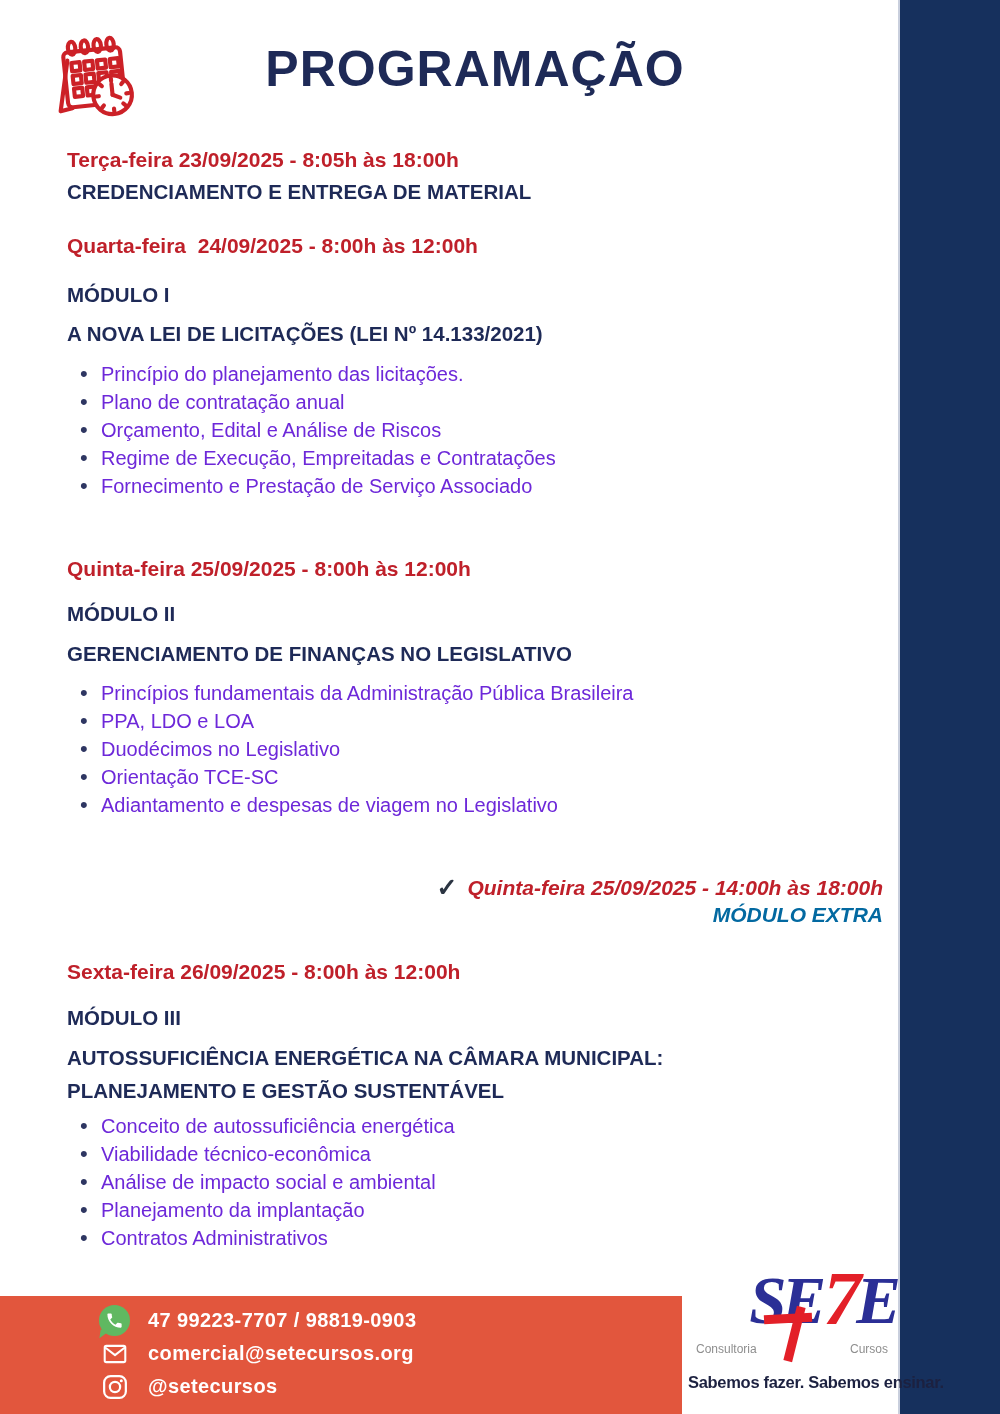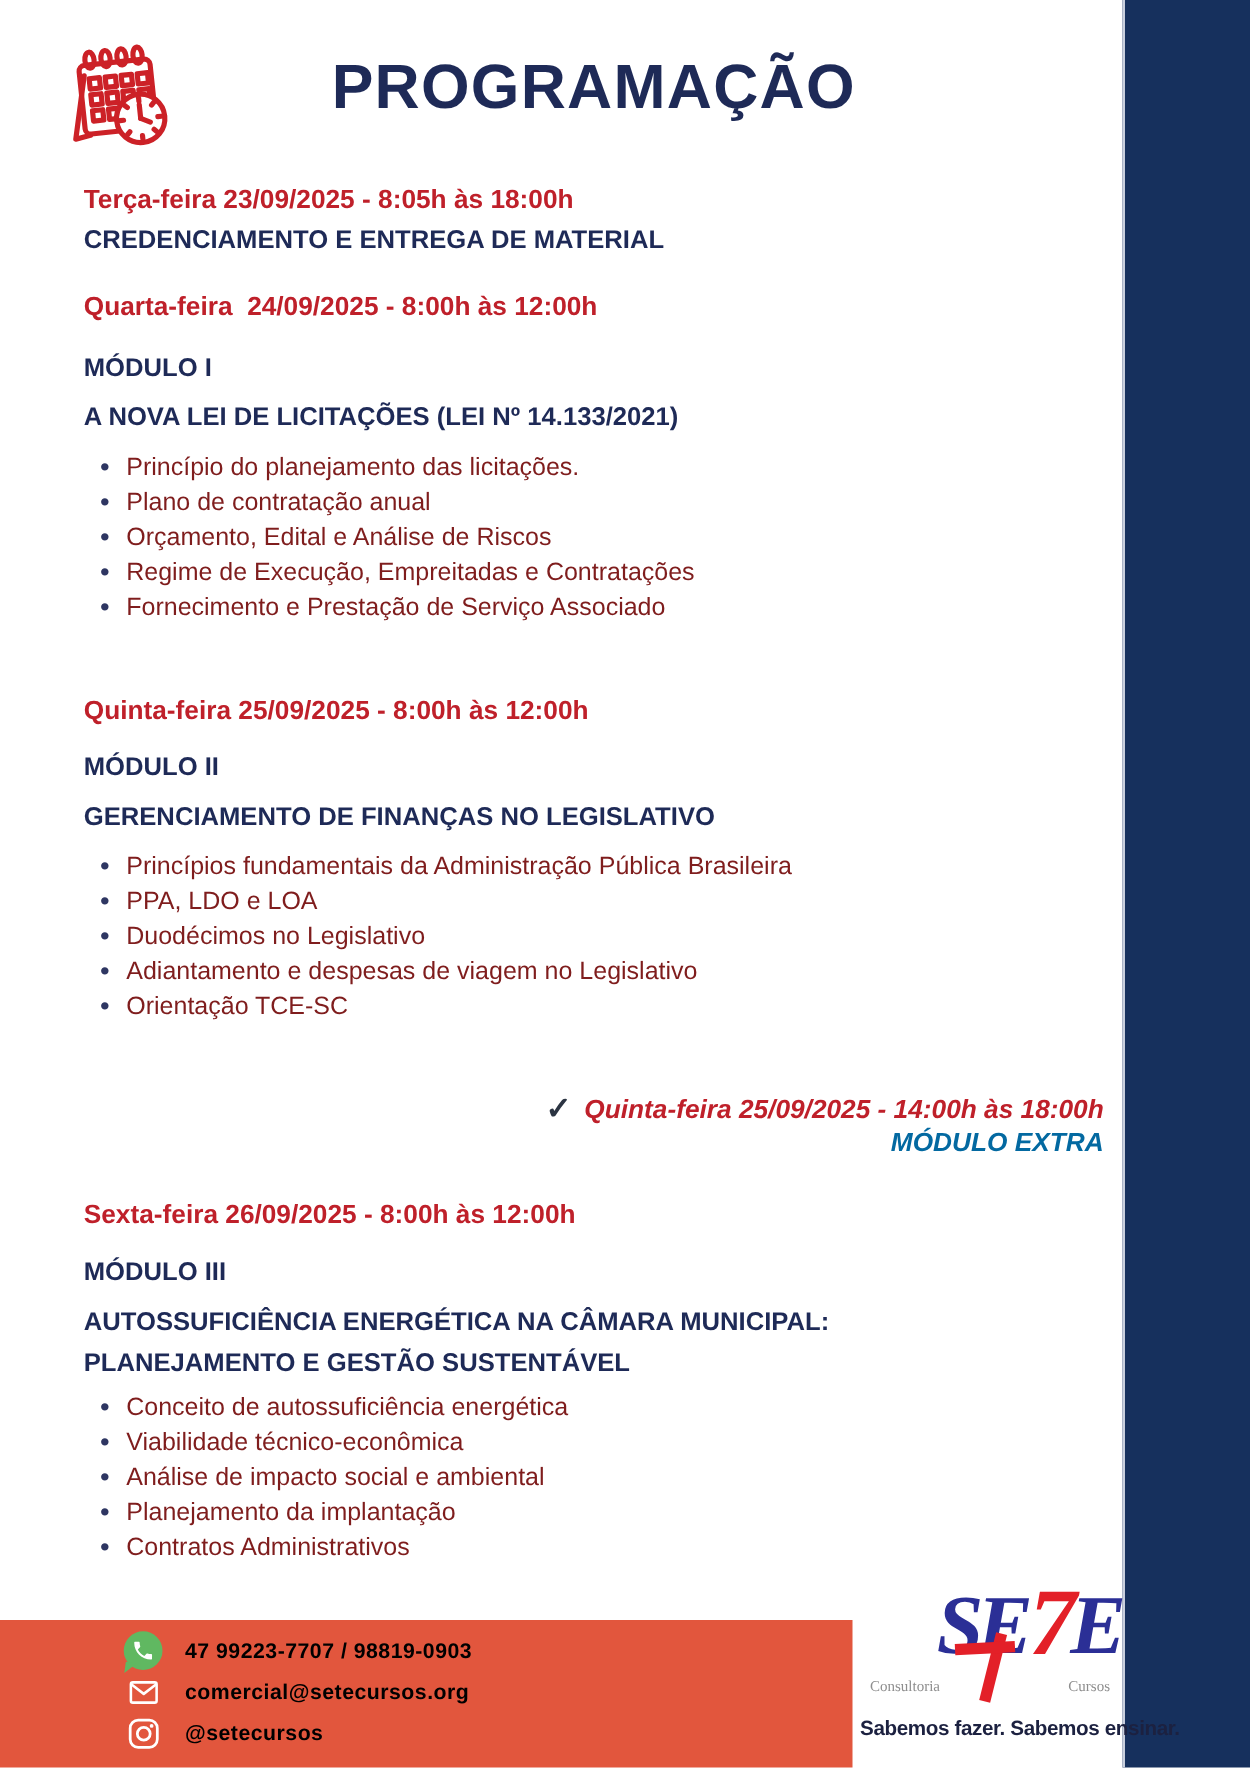--- a/index.html
+++ b/index.html
@@ -26,21 +26,21 @@
   .date-heading {
     font-size:21px; font-weight:700; color:#bf202a; white-space:pre-wrap;
   }
   .session-subtitle, .module-label, .module-title {
     font-size:20.5px; font-weight:700; color:#1e2a57;
   }
   .centered { text-align:left; }
   .topics { list-style:none; }
   .topics li {
     position:relative; height:28px; line-height:28px;
-    padding-left:34px; font-size:20px; font-weight:400; color:#7f1d1d;
+    padding-left:34px; font-size:20px; font-weight:400; color:#6d28d9;
   }
   .topics li::before {
     content:"\2022";
     position:absolute; left:13px; top:0;
     color:#2e3662; font-size:22px;
   }
   .extra-block { text-align:right; }
   .extra-line1 {
     font-size:21px; line-height:27px; font-weight:700; font-style:italic; color:#bf202a;
   }
@@ -54,21 +54,21 @@
   .module-title-2l { line-height:33px; }
 
   .footer-bar {
     position:absolute; left:0; top:1296px; width:682px; height:118px;
     background:#e2563d;
   }
   .contact-row {
     position:absolute; left:99px; display:flex; align-items:center; gap:18px;
   }
   .contact-row .txt {
-    font-size:17px; font-weight:700; color:#000000; letter-spacing:.4px;
+    font-size:20px; font-weight:700; color:#ffffff; letter-spacing:.4px;
   }
   .row-phone { top:9px; }
   .row-email { top:42px; }
   .row-insta { top:75px; }
   .wa-badge {
     position:relative; width:31px; height:31px; border-radius:50%;
     background:#60b861; display:flex; align-items:center; justify-content:center;
   }
   .wa-badge::after {
     content:""; position:absolute; left:1px; bottom:-3px;
@@ -94,21 +94,21 @@
   .seven-tail {
     position:absolute; left:102px; top:52px; width:9px; height:56px;
     background:#e32028; transform:rotate(14deg); z-index:1;
   }
   .seven-cross {
     position:absolute; left:76px; top:60px; width:48px; height:9px;
     background:#e32028; transform:rotate(-3deg); z-index:3;
   }
   .brand-sub {
     display:flex; justify-content:space-between; padding:0 8px;
-    margin-top:-2px; font-size:12px; color:#8e8e8e;font-family:Liberation Serif, serif;
+    margin-top:-2px; font-size:12px; color:#8e8e8e;
   }
   .tagline {
     margin-top:17px; font-size:16.5px; font-weight:800; color:#1c2140;
     letter-spacing:-0.3px; white-space:nowrap;
   }
 </style>
 </head>
 <body>
 
 <div class="side-bar"></div>
@@ -163,22 +163,22 @@
   <li>Fornecimento e Prestação de Serviço Associado</li>
 </ul>
 
 <div class="block date-heading" style="top:557px;">Quinta-feira 25/09/2025 - 8:00h às 12:00h</div>
 <div class="block module-label centered" style="top:602px;">MÓDULO II</div>
 <div class="block module-title" style="top:642px;">GERENCIAMENTO DE FINANÇAS NO LEGISLATIVO</div>
 <ul class="block topics" style="top:679px;">
   <li>Princípios fundamentais da Administração Pública Brasileira</li>
   <li>PPA, LDO e LOA</li>
   <li>Duodécimos no Legislativo</li>
+  <li>Orientação TCE-SC</li>
   <li>Adiantamento e despesas de viagem no Legislativo</li>
-  <li>Orientação TCE-SC</li>
 </ul>
 
 <div class="block extra-block" style="top:874px;">
   <div class="extra-line1">
     <span class="check-glyph">✓</span><span>Quinta-feira 25/09/2025 - 14:00h às 18:00h</span>
   </div>
   <div class="extra-line2">MÓDULO EXTRA</div>
 </div>
 
 <div class="block date-heading" style="top:960px;">Sexta-feira 26/09/2025 - 8:00h às 12:00h</div>

